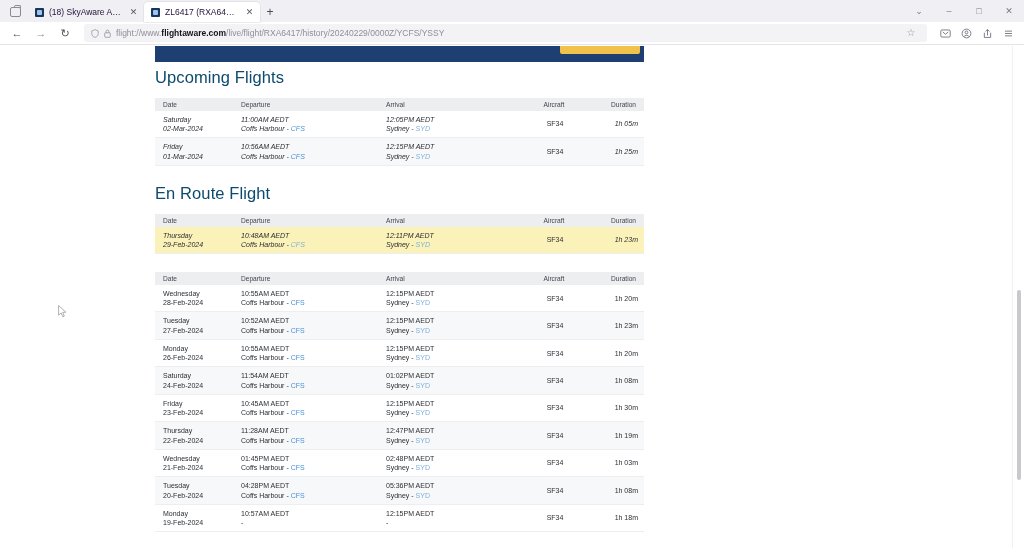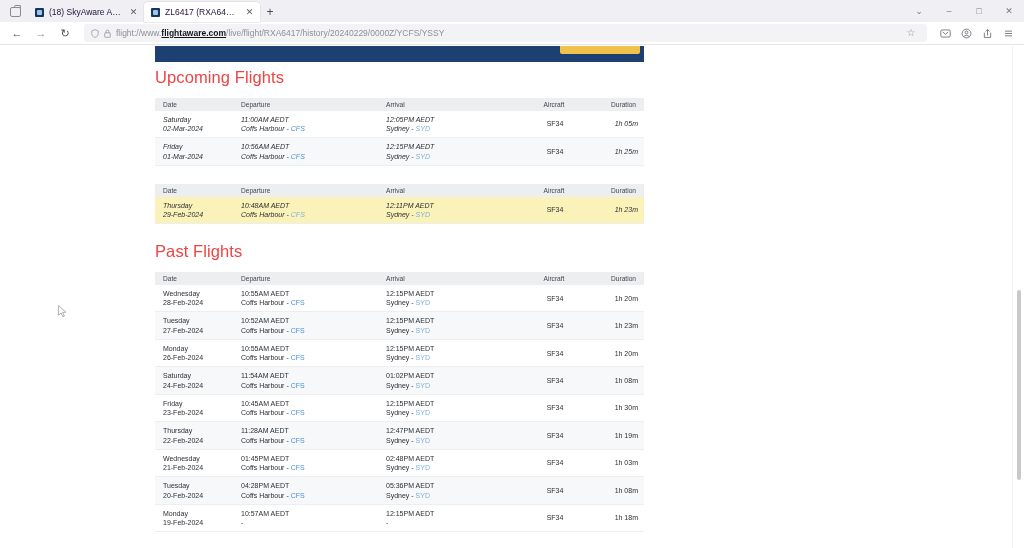--- a/index.html
+++ b/index.html
@@ -88,21 +88,21 @@
     display: flex; align-items: center; gap: 5px;
     padding: 0 7px; position: relative;
   }
   .urlbar-icons { display:flex; align-items:center; gap:5px; flex:none; }
   .shield-ico { width: 8px; height: 9px; }
   .lock-ico { width: 7px; height: 9px; }
   .url-text {
     font-size: 8.5px; color: #8e8e97; white-space: nowrap;
     overflow: hidden; text-overflow: ellipsis; flex:1;
   }
-  .url-text b { color: #15141a; font-weight: 700; text-decoration: underline; }
+  .url-text b { color: #15141a; font-weight: 700; }
   .star-btn {
     width: 18px; height: 18px; flex:none;
     display:flex; align-items:center; justify-content:center;
     font-size: 10px; color: #8e8e97; line-height:1;
   }
   .toolbar-icons { display:flex; align-items:center; gap: 1px; flex:none; }
   .tbi {
     width: 20px; height: 19px;
     display:flex; align-items:center; justify-content:center;
     color:#6d6d78;
@@ -126,21 +126,21 @@
     width: 80px; height: 13px;
     background: #f0c14b; border-radius: 2px;
     font-size: 7px; color: #3a2f00;
     display:flex; align-items:center; justify-content:center;
     overflow:hidden;
   }
 
   .content { position: absolute; left: 155px; top: 22px; width: 489px; }
 
   h2.section-title {
-    font-size: 16.5px; font-weight: 400; color: #ef4444;
+    font-size: 16.5px; font-weight: 400; color: #0c4a6e;
     letter-spacing: 0.1px; line-height: 1.2;
     margin: 0 0 10px 0;
   }
   .section { margin-bottom: 18px; }
   .section.past { margin-bottom: 0; }
 
   table.flights {
     width: 489px; border-collapse: collapse;
     font-size: 7px; table-layout: fixed;
   }
@@ -332,20 +332,21 @@
                       <span class="l1">12:15PM AEDT</span>
                       <span class="l2"><span>Sydney</span> - <a class="apcode muted">SYD</a></span>
                     </td>
                     <td class="c-aircraft">SF34</td>
                     <td class="c-duration ital">1h 25m</td>
                   </tr>
                 </tbody>
               </table>
             </div>
             <div class="section">
+              <h2 class="section-title">En Route Flight</h2>
               <table class="flights">
                 <colgroup>
                   <col class="col-date">
                   <col class="col-dep">
                   <col class="col-arr">
                   <col class="col-ac">
                   <col class="col-dur">
                 </colgroup>
                 <thead>
                   <tr>
@@ -370,21 +371,20 @@
                       <span class="l1">12:11PM AEDT</span>
                       <span class="l2"><span>Sydney</span> - <a class="apcode muted">SYD</a></span>
                     </td>
                     <td class="c-aircraft">SF34</td>
                     <td class="c-duration ital">1h 23m</td>
                   </tr>
                 </tbody>
               </table>
             </div>
             <div class="section past">
-              <h2 class="section-title">Past Flights</h2>
               <table class="flights">
                 <colgroup>
                   <col class="col-date">
                   <col class="col-dep">
                   <col class="col-arr">
                   <col class="col-ac">
                   <col class="col-dur">
                 </colgroup>
                 <thead>
                   <tr>

